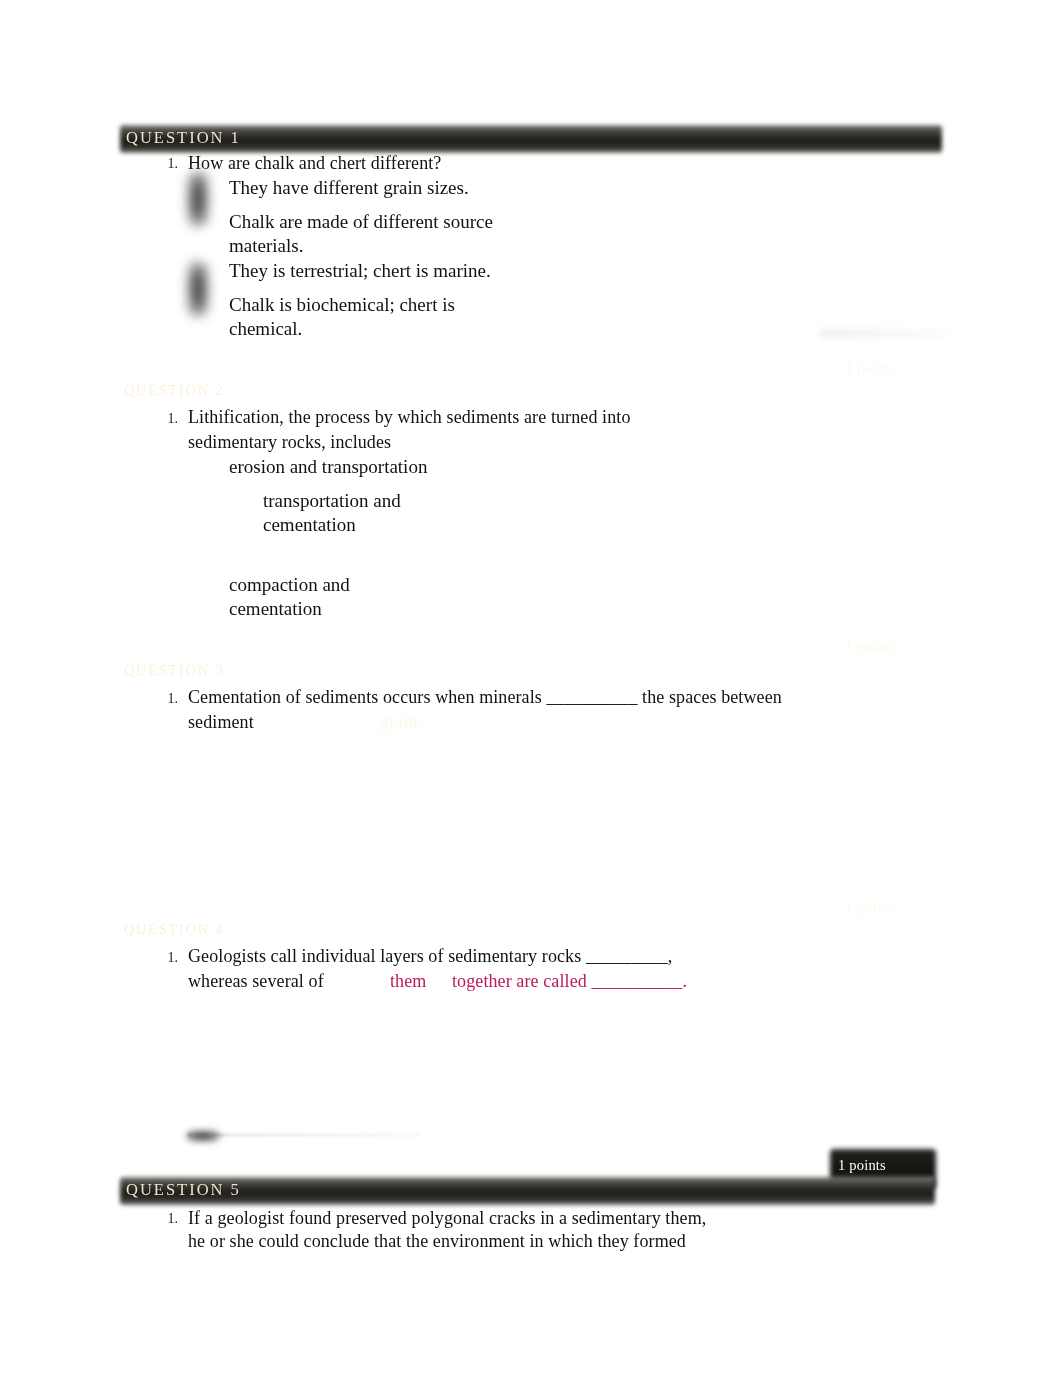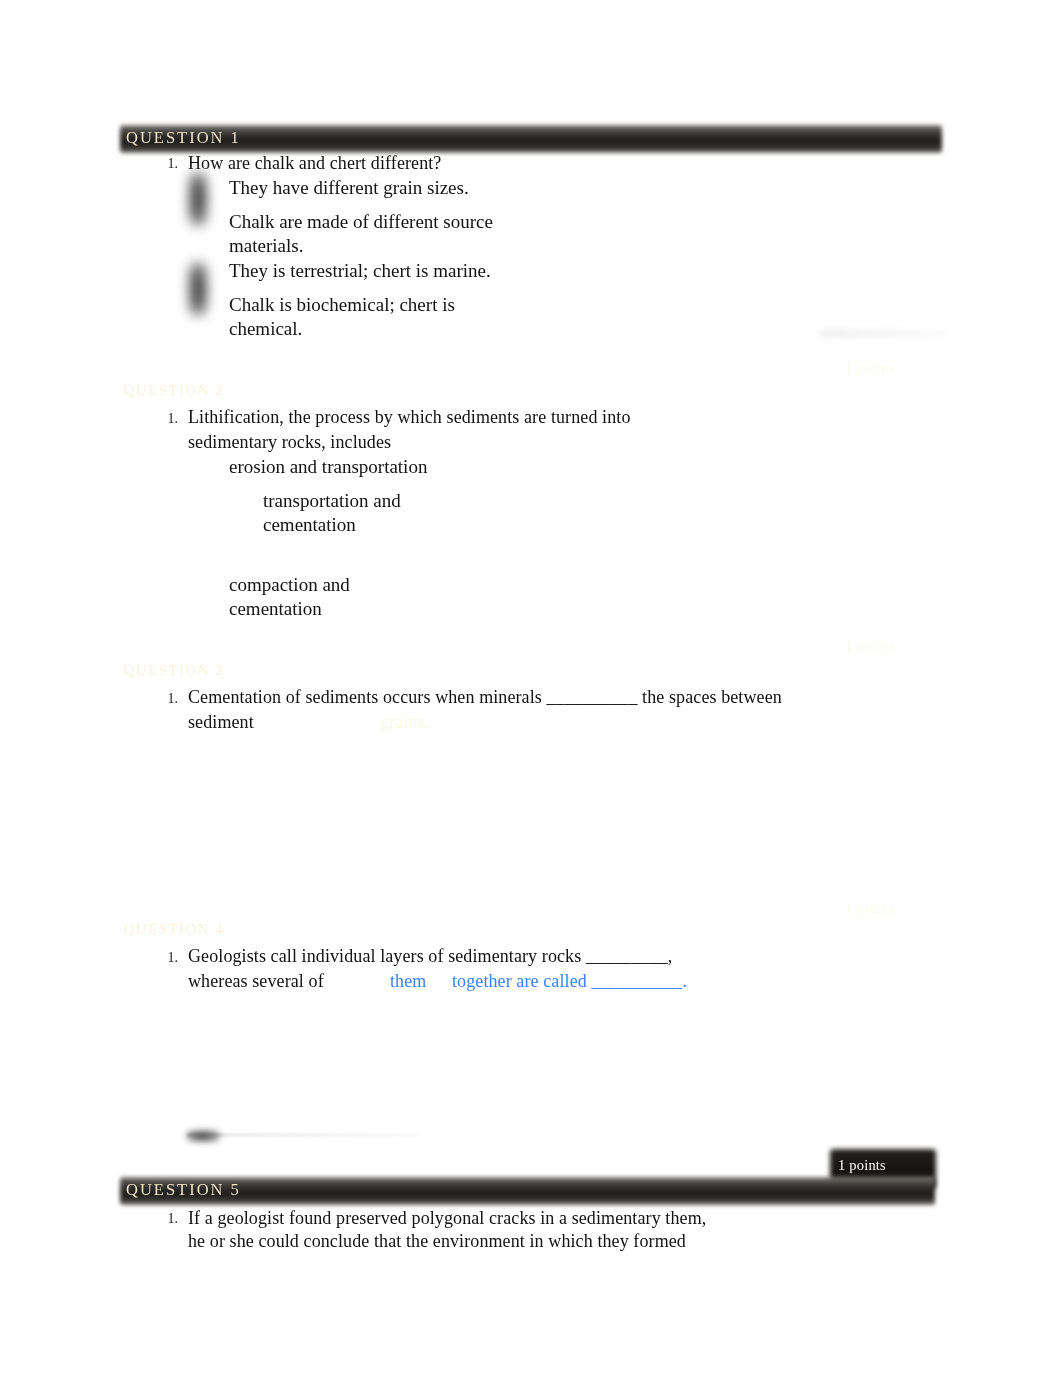--- a/index.html
+++ b/index.html
@@ -116,21 +116,21 @@
   .points-badge-text {
     position: absolute;
     color: #ffffff;
     font-size: 14.5px;
     letter-spacing: .2px;
     filter: blur(0.35px);
     white-space: nowrap;
   }
 
   
-  .blue { color: #3b82f6; }
+  .blue { color: #be185d; }
   .faint-cream { color: #fcf9e6; }
 
   
   .divider {
     position: absolute;
     left: 188px;
     width: 232px;
     height: 2px;
     background: linear-gradient(90deg, rgba(40,40,40,.75) 0%, rgba(150,150,150,.35) 18%, rgba(215,215,215,.25) 100%);
     filter: blur(1.6px);

